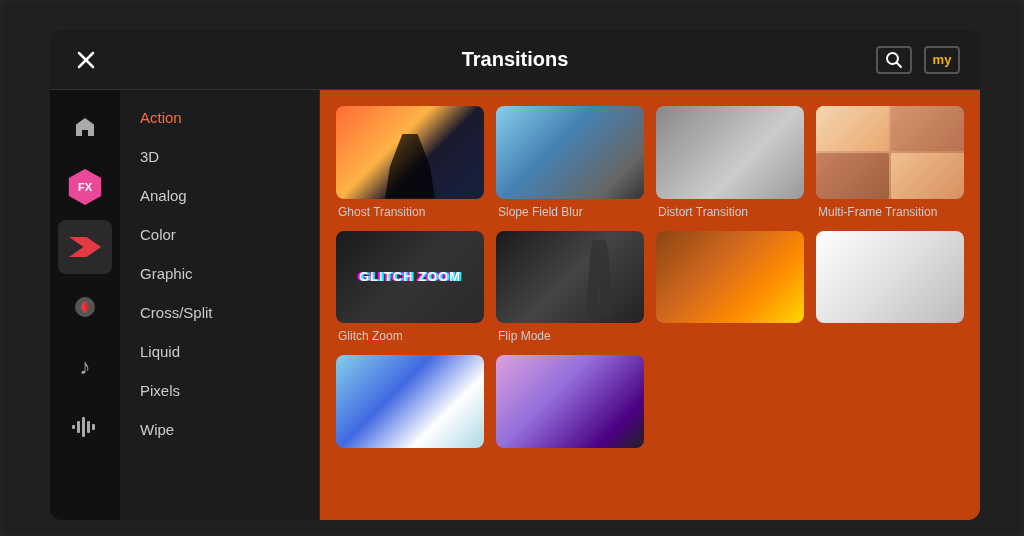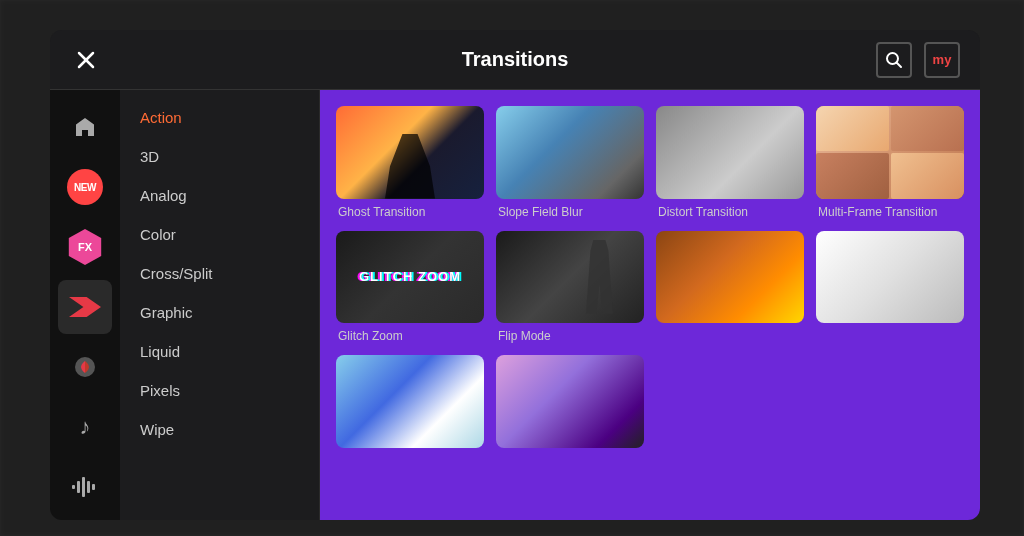--- a/index.html
+++ b/index.html
@@ -72,26 +72,26 @@
     }
 
     .header-actions {
       display: flex;
       align-items: center;
       gap: 12px;
     }
 
     .header-icon-btn {
       width: 36px;
-      height: 36px;
+      height: 28px;
       display: flex;
       align-items: center;
       justify-content: center;
       cursor: pointer;
-      color: #ef4444;
+      color: #eab308;
       font-size: 18px;
       border-radius: 4px;
       border: 2px solid #555;
     }
 
     .header-icon-btn.my-btn {
       font-size: 13px;
       font-weight: 700;
     }
 
@@ -155,21 +155,21 @@
     .left-nav-item.active {
       background: #2a2a2a;
       color: #fff;
     }
 
     
     .content {
       flex: 1;
       overflow-y: auto;
       padding: 16px;
-      background: #6d28d9;
+      background: #c2410c;
     }
 
     .grid {
       display: grid;
       grid-template-columns: repeat(4, 1fr);
       gap: 12px;
     }
 
     .grid-item {
       display: flex;
@@ -353,25 +353,20 @@
 
   <div class="modal-body">
 
     <div class="left-nav">
       <div class="left-nav-item">
         <svg width="24" height="24" viewBox="0 0 24 24" fill="none">
           <path d="M3 9.5L12 3l9 6.5V21H15v-6H9v6H3V9.5z" fill="#aaa"></path>
         </svg>
       </div>
       <div class="left-nav-item">
-        <div class="badge-new">
-          <span style="font-size:10px; font-weight:800; letter-spacing:-0.5px;">NEW</span>
-        </div>
-      </div>
-      <div class="left-nav-item">
         <div style="width:36px; height:36px; background:#ec4899; clip-path: polygon(50% 0%, 95% 25%, 95% 75%, 50% 100%, 5% 75%, 5% 25%); display:flex; align-items:center; justify-content:center;">
           <span style="font-size:11px; font-weight:800; color:#fff; position:relative; z-index:1;">FX</span>
         </div>
       </div>
       <div class="left-nav-item active">
         <div style="display:flex; align-items:center; justify-content:center;">
           <div style="width:32px; height:20px; background:#e63946; clip-path: polygon(0% 0%, 45% 50%, 0% 100%, 55% 100%, 100% 50%, 55% 0%);"></div>
         </div>
       </div>
       <div class="left-nav-item">
@@ -402,24 +397,24 @@
       <div class="sidebar-item">
         <span>3D</span>
       </div>
       <div class="sidebar-item">
         <span>Analog</span>
       </div>
       <div class="sidebar-item">
         <span>Color</span>
       </div>
       <div class="sidebar-item">
+        <span>Graphic</span>
+      </div>
+      <div class="sidebar-item">
         <span>Cross/Split</span>
-      </div>
-      <div class="sidebar-item">
-        <span>Graphic</span>
       </div>
       <div class="sidebar-item">
         <span>Liquid</span>
       </div>
       <div class="sidebar-item">
         <span>Pixels</span>
       </div>
       <div class="sidebar-item">
         <span>Wipe</span>
       </div>

